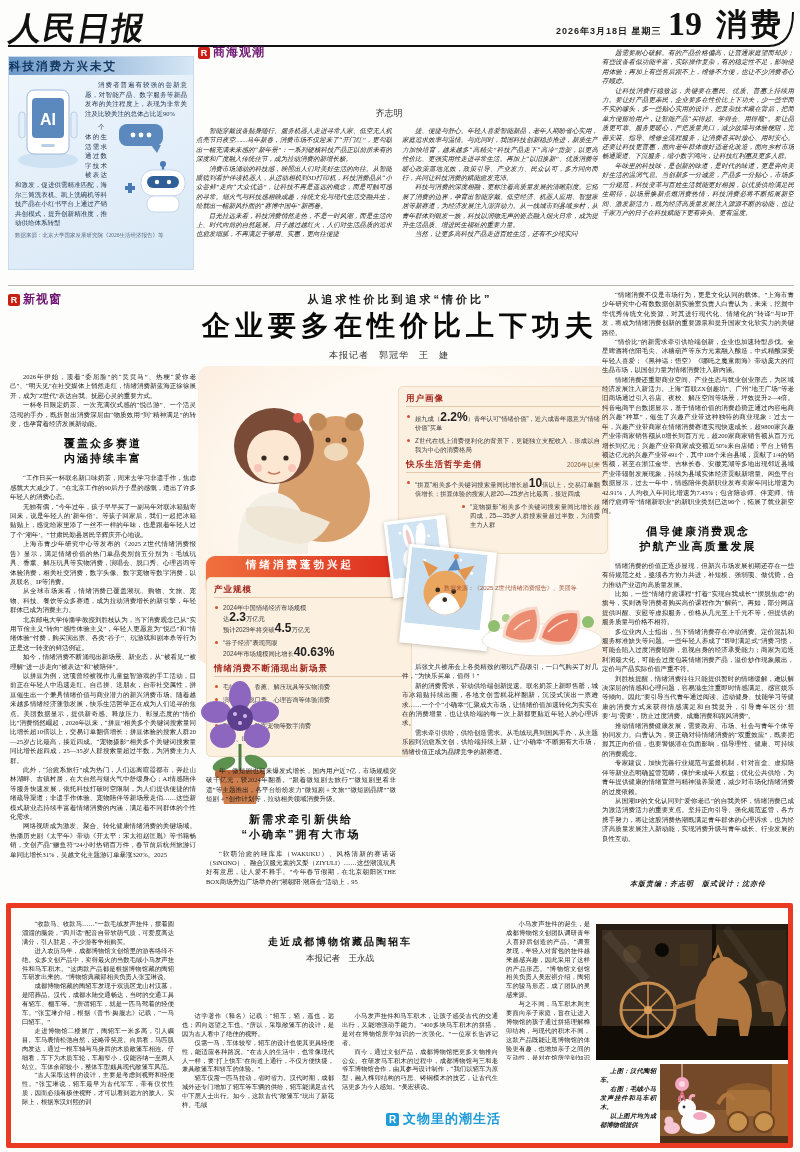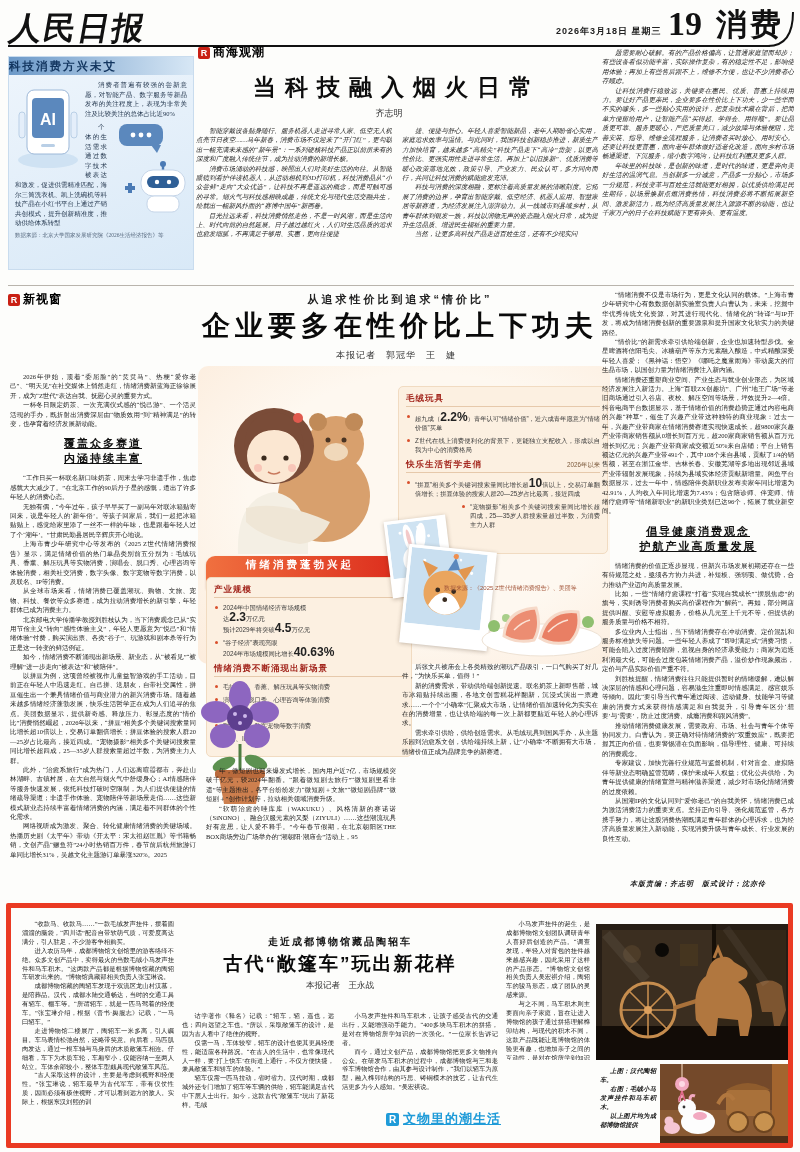--- a/index.html
+++ b/index.html
@@ -14,23 +14,23 @@
   .pagesec{left:716px;top:8px;font:bold 31px/34px "Liberation Sans",sans-serif;color:#111;letter-spacing:3px;}
   .toprule{left:8px;top:45px;width:762px;height:2px;background:#111;}
   .hook{left:768px;top:10px;}
 
   
   .body-text{font-size:6.5px;line-height:9.4px;text-align:justify;color:#1b1b1b;overflow:hidden;}
   .para{text-indent:2em;margin:0;}
   .kai{font-style:italic;}
   .label-row{display:flex;align-items:center;gap:3px;}
   .rlogo{width:12px;height:12px;background:#c92014;color:#fff;border-radius:2px;font:bold 9px/12px "Liberation Sans",sans-serif;text-align:center;flex:0 0 auto;}
-  .rlabel{font:bold 12px/13px "Liberation Sans",sans-serif;color:#000000;letter-spacing:1px;}
+  .rlabel{font:bold 12px/13px "Liberation Sans",sans-serif;color:#701a75;letter-spacing:1px;}
   .xh{font:bold 11px/15px "Liberation Sans",sans-serif;text-align:center;color:#111;margin:8px 0 7px;}
-  .xh div{letter-spacing:2px;text-decoration:underline;}
+  .xh div{letter-spacing:2px;}
 
   
   .techbox{left:8px;top:56px;width:184px;height:212px;background:linear-gradient(160deg,#eef5fc,#d9e9f7);border:1px solid #c9dcee;}
   .techbox-title{height:18px;background:linear-gradient(90deg,#6c99c8,#d7e7f5);font:bold 11.5px/18px "Liberation Sans",sans-serif;color:#12355f;letter-spacing:2px;}
   .techbox-inner{padding:5px 6px;font-size:6.5px;line-height:9.6px;text-align:justify;color:#23364d;}
   .techbox-src{font-size:5.5px;color:#55677d;margin-top:4px;line-height:7px;}
 
   
   .t-headline{font:bold 23px/26px "Liberation Sans",sans-serif;text-align:center;letter-spacing:9px;color:#0d0d0d;}
   .t-byline{font:9px/11px "Liberation Serif",serif;text-align:center;color:#333;}
@@ -61,21 +61,21 @@
   
   .hlbox{left:6px;top:903px;width:787px;height:245px;border:5px solid #ea3a23;border-radius:2px;box-sizing:border-box;}
   .b-kicker{font:bold 10px/12px "Liberation Sans",sans-serif;text-align:center;letter-spacing:2px;color:#111;}
   .b-headline{font:bold 19px/23px "Liberation Sans",sans-serif;text-align:center;letter-spacing:2px;color:#0a0a0a;margin-top:4px;}
   .b-byline{font:8.5px/10px "Liberation Serif",serif;text-align:center;color:#333;margin-top:5px;}
   .b-text{font-size:6.3px;line-height:8.9px;}
   .caps{font:bold 6.3px/9px "Liberation Serif",serif;font-style:italic;color:#1a1a1a;text-align:justify;}
   .caps .para{text-indent:1.6em;}
   .blogo-row{display:flex;align-items:center;gap:4px;}
   .blogo-sq{width:13px;height:13px;background:#1f9bd8;color:#fff;border-radius:2px;font:bold 10px/13px "Liberation Sans",sans-serif;text-align:center;flex:0 0 auto;}
-  .blogo-t{font:bold 13px/14px "Liberation Sans",sans-serif;color:#1f9bd8;letter-spacing:1px;text-decoration:underline;}
+  .blogo-t{font:bold 13px/14px "Liberation Sans",sans-serif;color:#1f9bd8;letter-spacing:1px;}
 </style>
 </head>
 <body>
 
 <div class="page">
 
   <div class="abs masthead">人民日报</div>
   <div class="abs dateline">2026年3月18日 星期三</div>
   <div class="abs pagenum">19</div>
   <div class="abs pagesec">消费</div>
@@ -115,21 +115,20 @@
       </svg>
       <div class="para">个体的生活需求通过数字技术被表达和激发，促进供需精准匹配，海尔三筒洗衣机、凯上洗碗机等科技产品在小红书平台上通过产销共创模式，提升创新精准度，推动供给体系转型</div>
       <div class="techbox-src">数据来源：北京大学国家发展研究院《2026生活经济报告》等</div>
     </div>
   </div>
 
   <div class="abs label-row" style="left:198px;top:46px;">
     <span class="rlogo">R</span>
     <span class="rlabel">商海观潮</span>
   </div>
-  <div class="abs t-headline" style="left:196px;top:74px;width:402px;">当科技融入烟火日常</div>
   <div class="abs t-byline" style="left:188px;top:108px;width:402px;">齐志明</div>
   <div class="abs t-cols" style="left:196px;top:126px;">
     <div class="t-col body-text kai">
         <p class="para">智能穿戴设备贴身随行、服务机器人走进寻常人家、低空无人机点亮节日夜空……马年新春，消费市场不仅迎来了“开门红”，更勾勒出一幅充满未来感的“新年景”：一系列硬核科技产品正以前所未有的深度和广度融入传统佳节，成为拉动消费的新增长极。</p>
         <p class="para">消费市场涌动的科技感，映照出人们对美好生活的向往。从智能眼镜到看护伴读机器人，从运动相机到3D打印机，科技消费品从“小众尝鲜”走向“大众优选”，让科技不再是遥远的概念，而是可触可感的寻常。烟火气与科技感相映成趣，传统文化与现代生活交融共生，绘就出一幅新风扑面的“赛博中国年”新画卷。</p>
         <p class="para">目光拉远来看，科技消费悄然走热，不是一时风潮，而是生活向上、时代向前的自然延展。日子越过越红火，人们对生活品质的追求也愈发细腻，不再满足于够用、实惠，更向往便捷</p>
       </div>
     <div class="t-col body-text kai">
         <p class="para">捷、便捷与舒心。年轻人喜爱智能新品，老年人期盼省心实用，家庭追求效率与温情。与此同时，我国科技创新稳步推进，新质生产力加快培育，越来越多“高精尖”科技产品走下“高冷”货架，以更高性价比、更强实用性走进寻常生活。再加上“以旧换新”、优质消费等暖心政策落地见效，政策引导、产业发力、民众认可，多方同向而行，共同让科技消费的赋能愈发充沛。</p>
         <p class="para">科技与消费的深度相融，更标注着高质量发展的清晰刻度。它拓展了消费的边界，孕育出智能穿戴、低空经济、机器人应用、智慧家居等新赛道，为经济发展注入澎湃动力。从一线城市到县域乡村，从青年群体到银发一族，科技以润物无声的姿态融入烟火日常，成为提升生活品质、增进民生福祉的重要力量。</p>
@@ -143,21 +142,21 @@
     </div>
 
   <div class="abs divider" style="left:8px;top:285px;width:786px;"></div>
 
   <div class="abs label-row" style="left:8px;top:293px;">
     <span class="rlogo">R</span>
     <span class="rlabel">新视窗</span>
   </div>
   <div class="abs kicker" style="left:200px;top:293px;width:400px;">从追求性价比到追求“情价比”</div>
   <div class="abs m-headline" style="left:190px;top:310px;width:420px;">企业要多在性价比上下功夫</div>
-  <div class="abs m-byline" style="left:196px;top:350px;width:400px;">本报记者　郭冠华　王　婕</div>
+  <div class="abs m-byline" style="left:189px;top:350px;width:400px;">本报记者　郭冠华　王　婕</div>
 
   <div class="abs body-text" style="left:10px;top:372px;width:186px;height:523px;">
     <div>
         <p class="para">2026年伊始，顶着“委屈脸”的“烎烎马”、热梗“爱你老己”、“明天见”在社交媒体上悄然走红，情绪消费新蓝海正徐徐展开，成为“Z世代”表达自我、抚慰心灵的重要方式。</p>
         <p class="para">一杯冬日限定奶茶、一次充满仪式感的“悦己游”、一个活灵活现的手办，既折射出消费深层由“物质效用”到“精神满足”的转变，也孕育着经济发展新动能。</p>
       </div>
     <div class="xh">
       <div>覆盖众多赛道</div>
       <div>内涵持续丰富</div>
     </div>
@@ -192,21 +191,21 @@
     <circle cx="46" cy="96" r="4" fill="#f6b8ac" opacity=".7"></circle>
       <circle cx="80" cy="96" r="4" fill="#f6b8ac" opacity=".7"></circle>
     <path d="M56,100 Q62,104 68,100" stroke="#c97a5e" stroke-width="1.6" fill="none"></path>
     <path d="M26,182 Q24,126 62,120 Q98,126 96,182 Z" fill="#f4efe4"></path>
     <path d="M34,136 Q70,128 118,150 Q108,170 88,172 Q50,166 34,150 Z" fill="#efe6d6"></path>
     <circle cx="86" cy="46" r="5" fill="#e05a4e"></circle>
   </svg>
 
   <div class="igpanel" style="left:398px;top:386px;width:210px;height:168px;">
     <div class="ighead">
-        <span>毛绒玩具</span>
+        <span>用户画像</span>
       </div>
     <div class="igb">
       <span>超九成（</span><span class="bignum">2.2%</span><span>）青年认可“情绪价值”，近六成青年愿意为“情绪价值”买单</span>
     </div>
     <div class="igb">Z世代在线上消费便利化的背景下，更能独立支配收入，形成以自我为中心的消费格局</div>
     <div class="ighead" style="margin-top:5px;">
       <span>快乐生活哲学走俏</span>
       <span class="period">2026年以来</span>
     </div>
     <div class="igb">
@@ -303,20 +302,24 @@
       <circle cx="55" cy="36" r="2" fill="#cdb8ea"></circle>
       <circle cx="50" cy="43" r="2" fill="#cdb8ea"></circle>
     <path d="M28,92 h44 l-6,32 h-32 z" fill="#cd7f4e"></path>
     <rect x="25" y="90" width="50" height="8" rx="3" fill="#b96a3c"></rect>
   </svg>
 
   <div class="abs body-text" style="left:206px;top:766px;width:190px;height:127px;">
     <div>
         <p class="para">年，微短剧也迎来爆发式增长，国内用户近7亿，市场规模突破千亿元，较2024年翻番。“跟着微短剧去旅行”“微短剧里看非遗”等主题推出，各平台纷纷发力“微短剧＋文旅”“微短剧品牌”“微短剧＋”创作计划等，拉动相关领域消费升级。</p>
       </div>
+    <div class="xh">
+      <div>新需求牵引新供给</div>
+      <div>“小确幸”拥有大市场</div>
+    </div>
     <div>
         <p class="para">“软萌治愈的哇库库（WAKUKU）、风格清新的赛诺诺（SiNONO）、融合汉服元素的又梨（ZIYULI）……这些潮流玩具好有意思，让人爱不释手。”今年春节假期，在北京朝阳区THE BOX商场旁边广场举办的“潮朝阳·潮庙会”活动上，95</p>
       </div>
   </div>
 
   <div class="abs body-text" style="left:402px;top:662px;width:196px;height:231px;">
       <p class="para">后张文兵被庙会上各类精致的潮玩产品吸引，一口气购买了好几件，“为快乐买单，值得！”</p>
       <p class="para">新的消费需求，带动供给端创新提速。联名奶茶上新即售罄，城市冰箱贴持续出圈，各地文创雪糕花样翻新，沉浸式演出一票难求……一个个“小确幸”汇聚成大市场，让情绪价值加速转化为实实在在的消费增量，也让供给端的每一次上新都更贴近年轻人的心理诉求。</p>
       <p class="para">需求牵引供给，供给创造需求。从毛绒玩具到国风手办，从主题乐园到治愈系文创，供给端持续上新，让“小确幸”不断拥有大市场，情绪价值正成为品牌竞争的新赛道。</p>
     </div>
@@ -346,21 +349,20 @@
   <div class="abs body-text b-text" style="left:22px;top:920px;width:152px;height:222px;">
       <p class="para">“收款马、收款马……”一款毛绒发声挂件，摆着圆溜溜的脑袋，“四川话”配音自带软萌气质，可爱度高达满分，引人驻足，不少游客争相购买。</p>
       <p class="para">进入农历马年，成都博物馆文创馆里的游客络绎不绝。众多文创产品中，卖得最火的当数毛绒小马发声挂件和马车积木。“这两款产品都是根据博物馆藏的陶轺车研发出来的。”博物馆典藏部相关负责人张宝琳说。</p>
       <p class="para">成都博物馆藏的陶轺车发现于双流区龙山村汉墓，是陪葬品。汉代，成都水陆交通畅达，当时的交通工具有轺车、棚车等。“所谓轺车，就是一匹马驾着的轻便车。”张宝琳介绍，根据《晋书·舆服志》记载，“一马曰轺车。”</p>
       <p class="para">走进博物馆二楼展厅，陶轺车一米多高，引人瞩目。车马表情松弛自然，还略带笑意。向后看，马匹肌肉发达，通过一根车轴与马身后的木质敞篷车相连。仔细看，车下为木质车轮，车厢窄小，仅能容纳一至两人站立。车体余部较小，整体车型颇具现代敞篷车风范。</p>
       <p class="para">“古人采取这样的设计，主要是考虑到视野和轻便性。”张宝琳说，轺车最早为古代军车，带有仪仗性质，因而必须有极佳视野，才可以看到远方的敌人。实际上，根据东汉刘熙的训</p>
     </div>
 
   <div class="abs" style="left:182px;top:936px;width:316px;">
     <div class="b-kicker">走近成都博物馆藏品陶轺车</div>
-    <div class="b-headline">古代“敞篷车”玩出新花样</div>
     <div class="b-byline">本报记者　王永战</div>
   </div>
 
   <div class="abs body-text b-text" style="left:182px;top:1012px;width:152px;height:128px;">
       <p class="para">诂学著作《释名》记载：“轺车，轺，遥也，远也；四向远望之车也。”所以，采取敞篷车的设计，是因为古人看中了绝佳的视野。</p>
       <p class="para">仅需一马，车体较窄，轺车的设计也使其更具轻便性，能适应各种路况。“在古人的生活中，也常像现代人一样，要‘打上快车’在街道上通行，不仅方便快捷，兼具敞篷车和轿车的体验。”</p>
       <p class="para">轺车仅需一匹马拉动，省时省力。汉代时期，成都城外还专门增加了轺车等车辆的供给，轺车能满足古代中下层人士出行。如今，这款古代“敞篷车”玩出了新花样。毛绒</p>
     </div>
   <div class="abs body-text b-text" style="left:342px;top:1012px;width:156px;height:96px;">
       <p class="para">小马发声挂件和马车积木，让孩子感受古代的交通出行，又能增强动手能力。“400多块马车积木的拼搭，是对在博物馆所学知识的一次强化。”一位家长告诉记者。</p>

